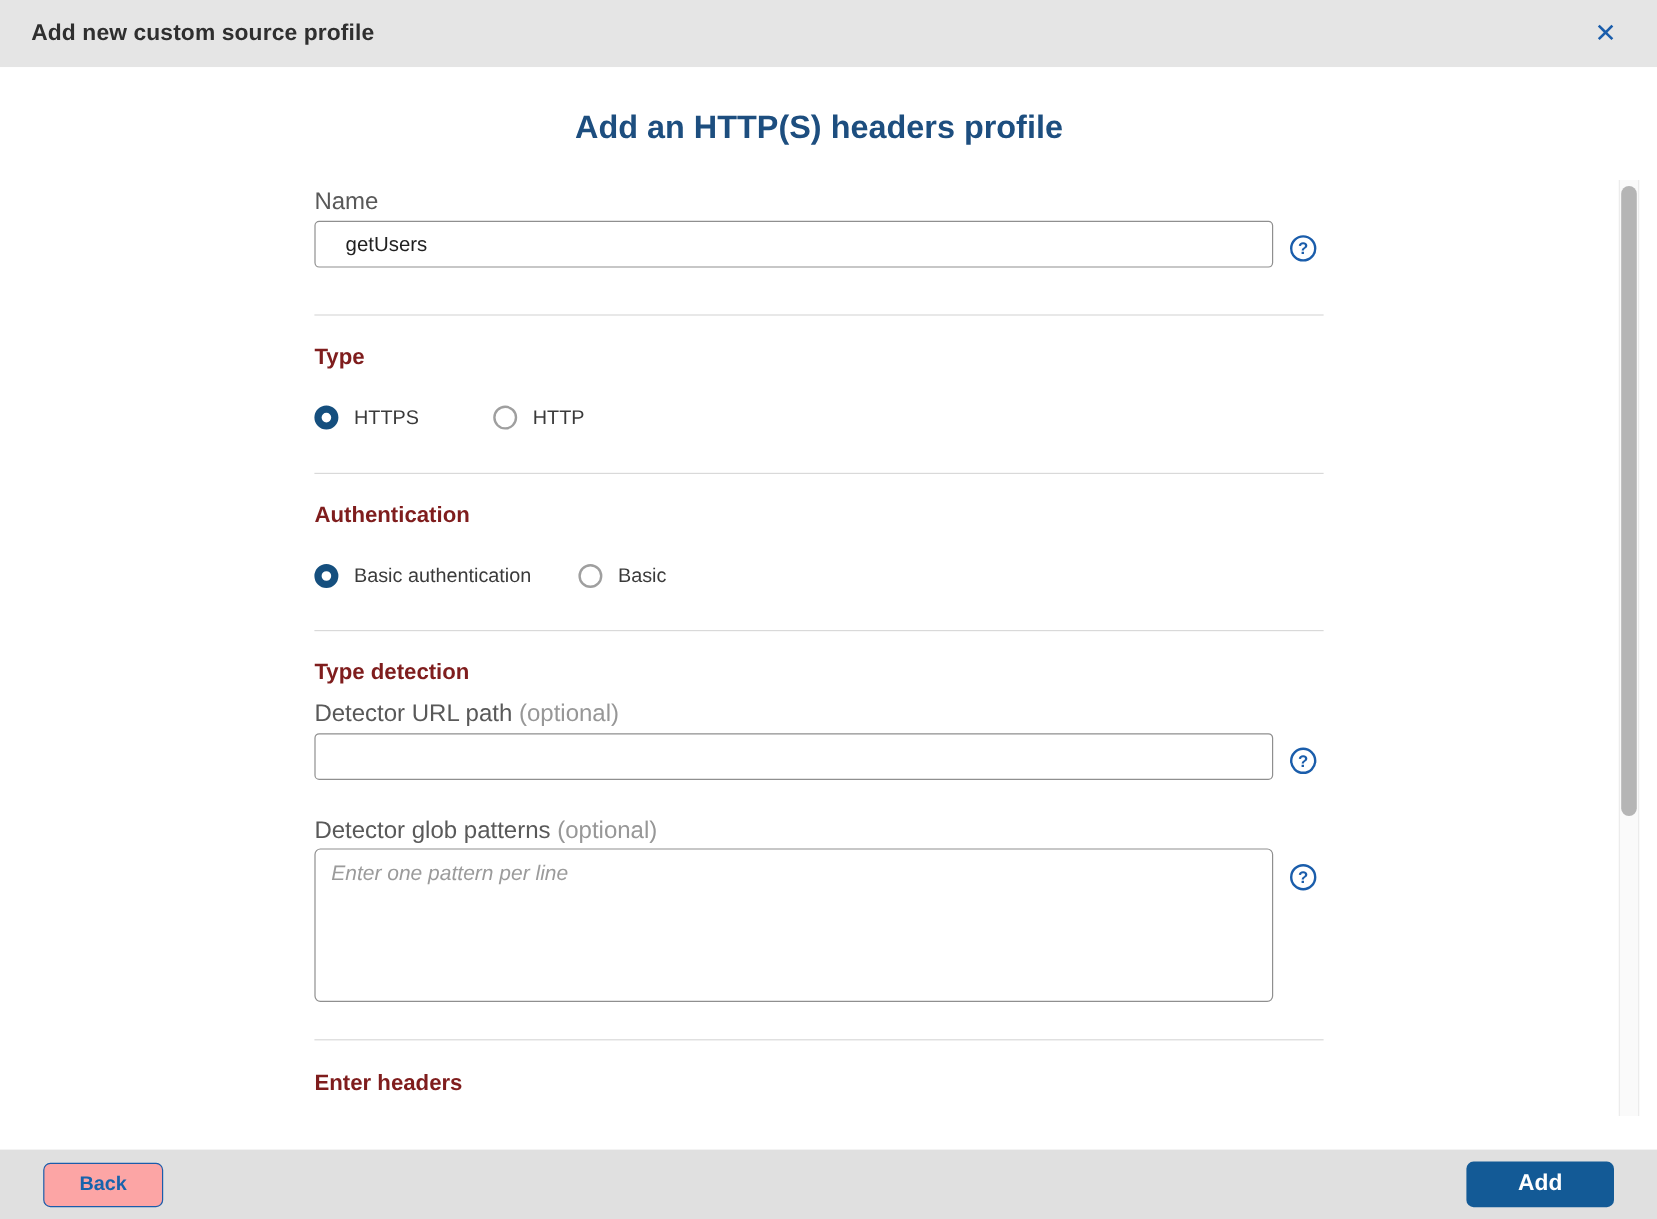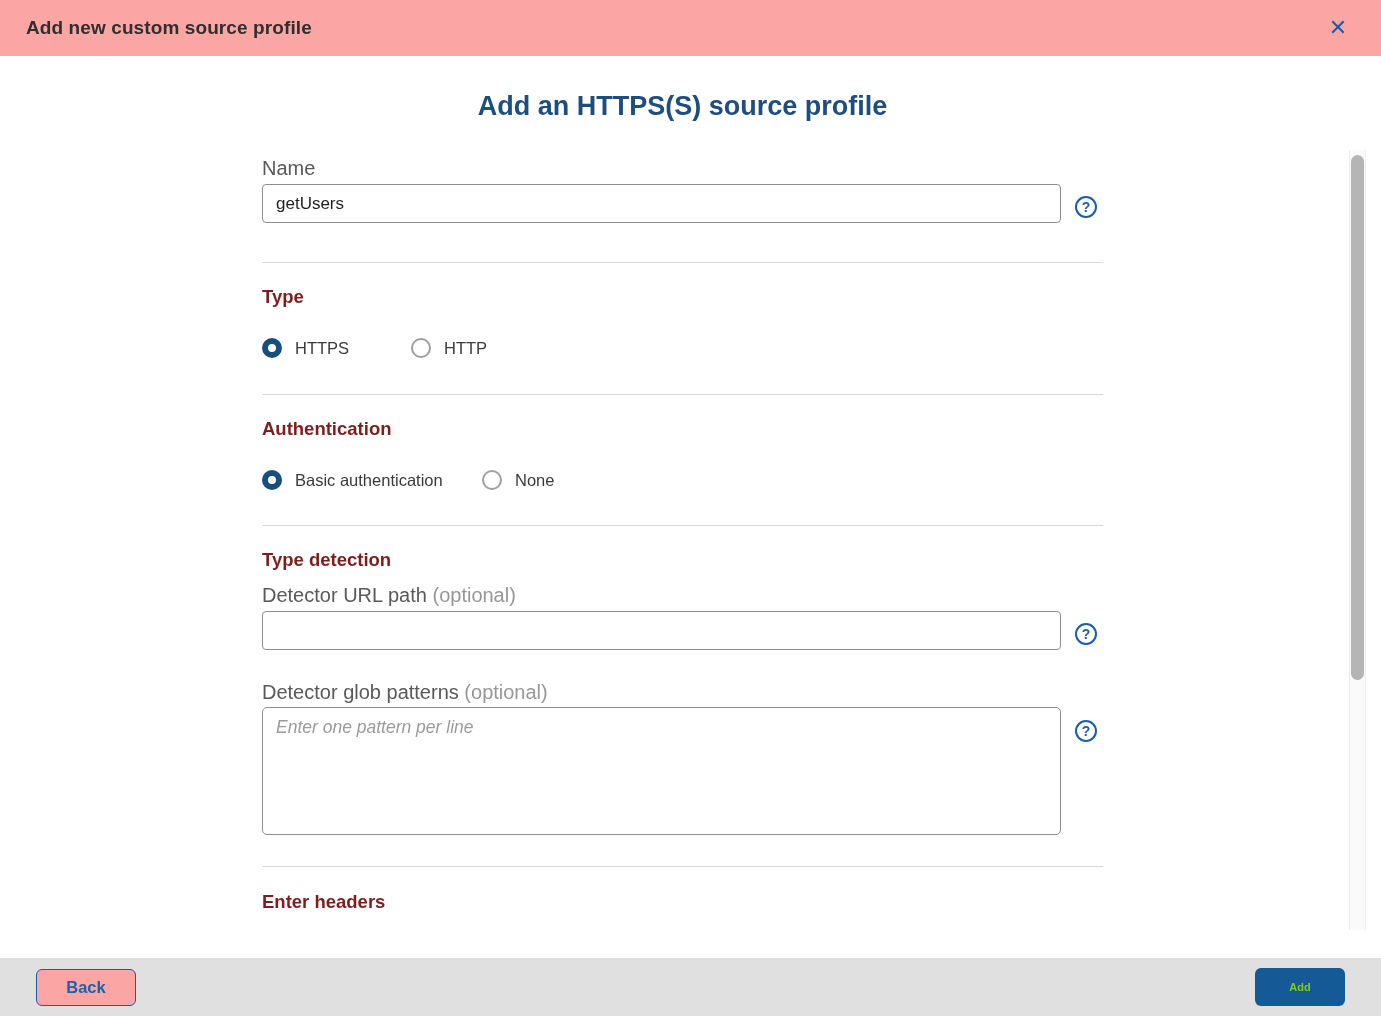--- a/index.html
+++ b/index.html
@@ -8,21 +8,21 @@
     font-family: "Liberation Sans", sans-serif;
     background: #ffffff;
     position: relative;
     overflow: hidden;
     color: #2d2d2d;
   }
 
   
   .titlebar {
     position: absolute; top: 0; left: 0; right: 0; height: 56px;
-    background: #fca5a5;
+    background: #e5e5e5;
     display: flex; align-items: center;
     padding: 0 26px;
   }
   .titlebar-title {
     font-size: 19px; font-weight: 700; color: #2f2f2f;
     letter-spacing: 0.1px;
   }
   .close-btn {
     margin-left: auto;
     width: 34px; height: 34px;
@@ -55,21 +55,21 @@
     font-size: 20px; color: #595959; line-height: 20px;
   }
   .field-label .optional { color: #979797; }
   .name-label { margin-top: 35px; }
 
   .input-row { position: relative; width: 841px; }
   .text-input {
     margin-top: 6px;
     width: 799px; height: 39px;
     border: 1px solid #8f8f8f; border-radius: 4px;
-    padding: 0 13px;
+    padding: 0 25px;
     font-size: 17px; color: #1f1f1f;
     font-family: "Liberation Sans", sans-serif;
     background: #fff;
     outline: none;
     display: block;
   }
   .help-icon {
     position: absolute; right: 6px;
     width: 22px; height: 22px;
     border: 2px solid #1a5dab; border-radius: 50%;
@@ -155,39 +155,39 @@
   .back-btn {
     width: 100px; height: 37px;
     background: #fca5a5;
     border: 1.5px solid #1a5dab; border-radius: 6px;
     color: #1763ac; font-size: 16.5px; font-weight: 700;
     font-family: "Liberation Sans", sans-serif;
     cursor: pointer;
   }
   .add-btn {
     margin-left: auto;
-    width: 90px; height: 38px;
+    width: 123px; height: 38px;
     background: #135a96;
     border: none; border-radius: 6px;
-    color: #84cc16; font-size: 11px; font-weight: 700;
+    color: #ffffff; font-size: 19px; font-weight: 700;
     font-family: "Liberation Sans", sans-serif;
     cursor: pointer;
   }
 </style>
 </head>
 <body>
 
 <div class="titlebar">
   <span class="titlebar-title">Add new custom source profile</span>
   <button class="close-btn">✕</button>
 </div>
 
 <div class="content">
   <div class="form-col">
-    <h1 class="page-heading">Add an HTTPS(S) source profile</h1>
+    <h1 class="page-heading">Add an HTTP(S) headers profile</h1>
 
     <div class="field-label name-label">Name</div>
     <div class="input-row">
       <input class="text-input" type="text" value="getUsers" style="">
       <span class="help-icon help-center">?</span>
     </div>
 
     <div class="divider div-1"></div>
 
     <div class="section-heading">Type</div>
@@ -205,21 +205,21 @@
     <div class="divider div-2"></div>
 
     <div class="section-heading">Authentication</div>
     <div class="radio-row">
       <div class="radio-item w-auth selected">
         <span class="radio-circle"></span>
         <span class="radio-label">Basic authentication</span>
       </div>
       <div class="radio-item">
         <span class="radio-circle"></span>
-        <span class="radio-label">None</span>
+        <span class="radio-label">Basic</span>
       </div>
     </div>
 
     <div class="divider div-3"></div>
 
     <div class="section-heading">Type detection</div>
 
     <div class="field-label sub-label">
       <span>Detector URL path</span>
       <span class="optional">(optional)</span>

